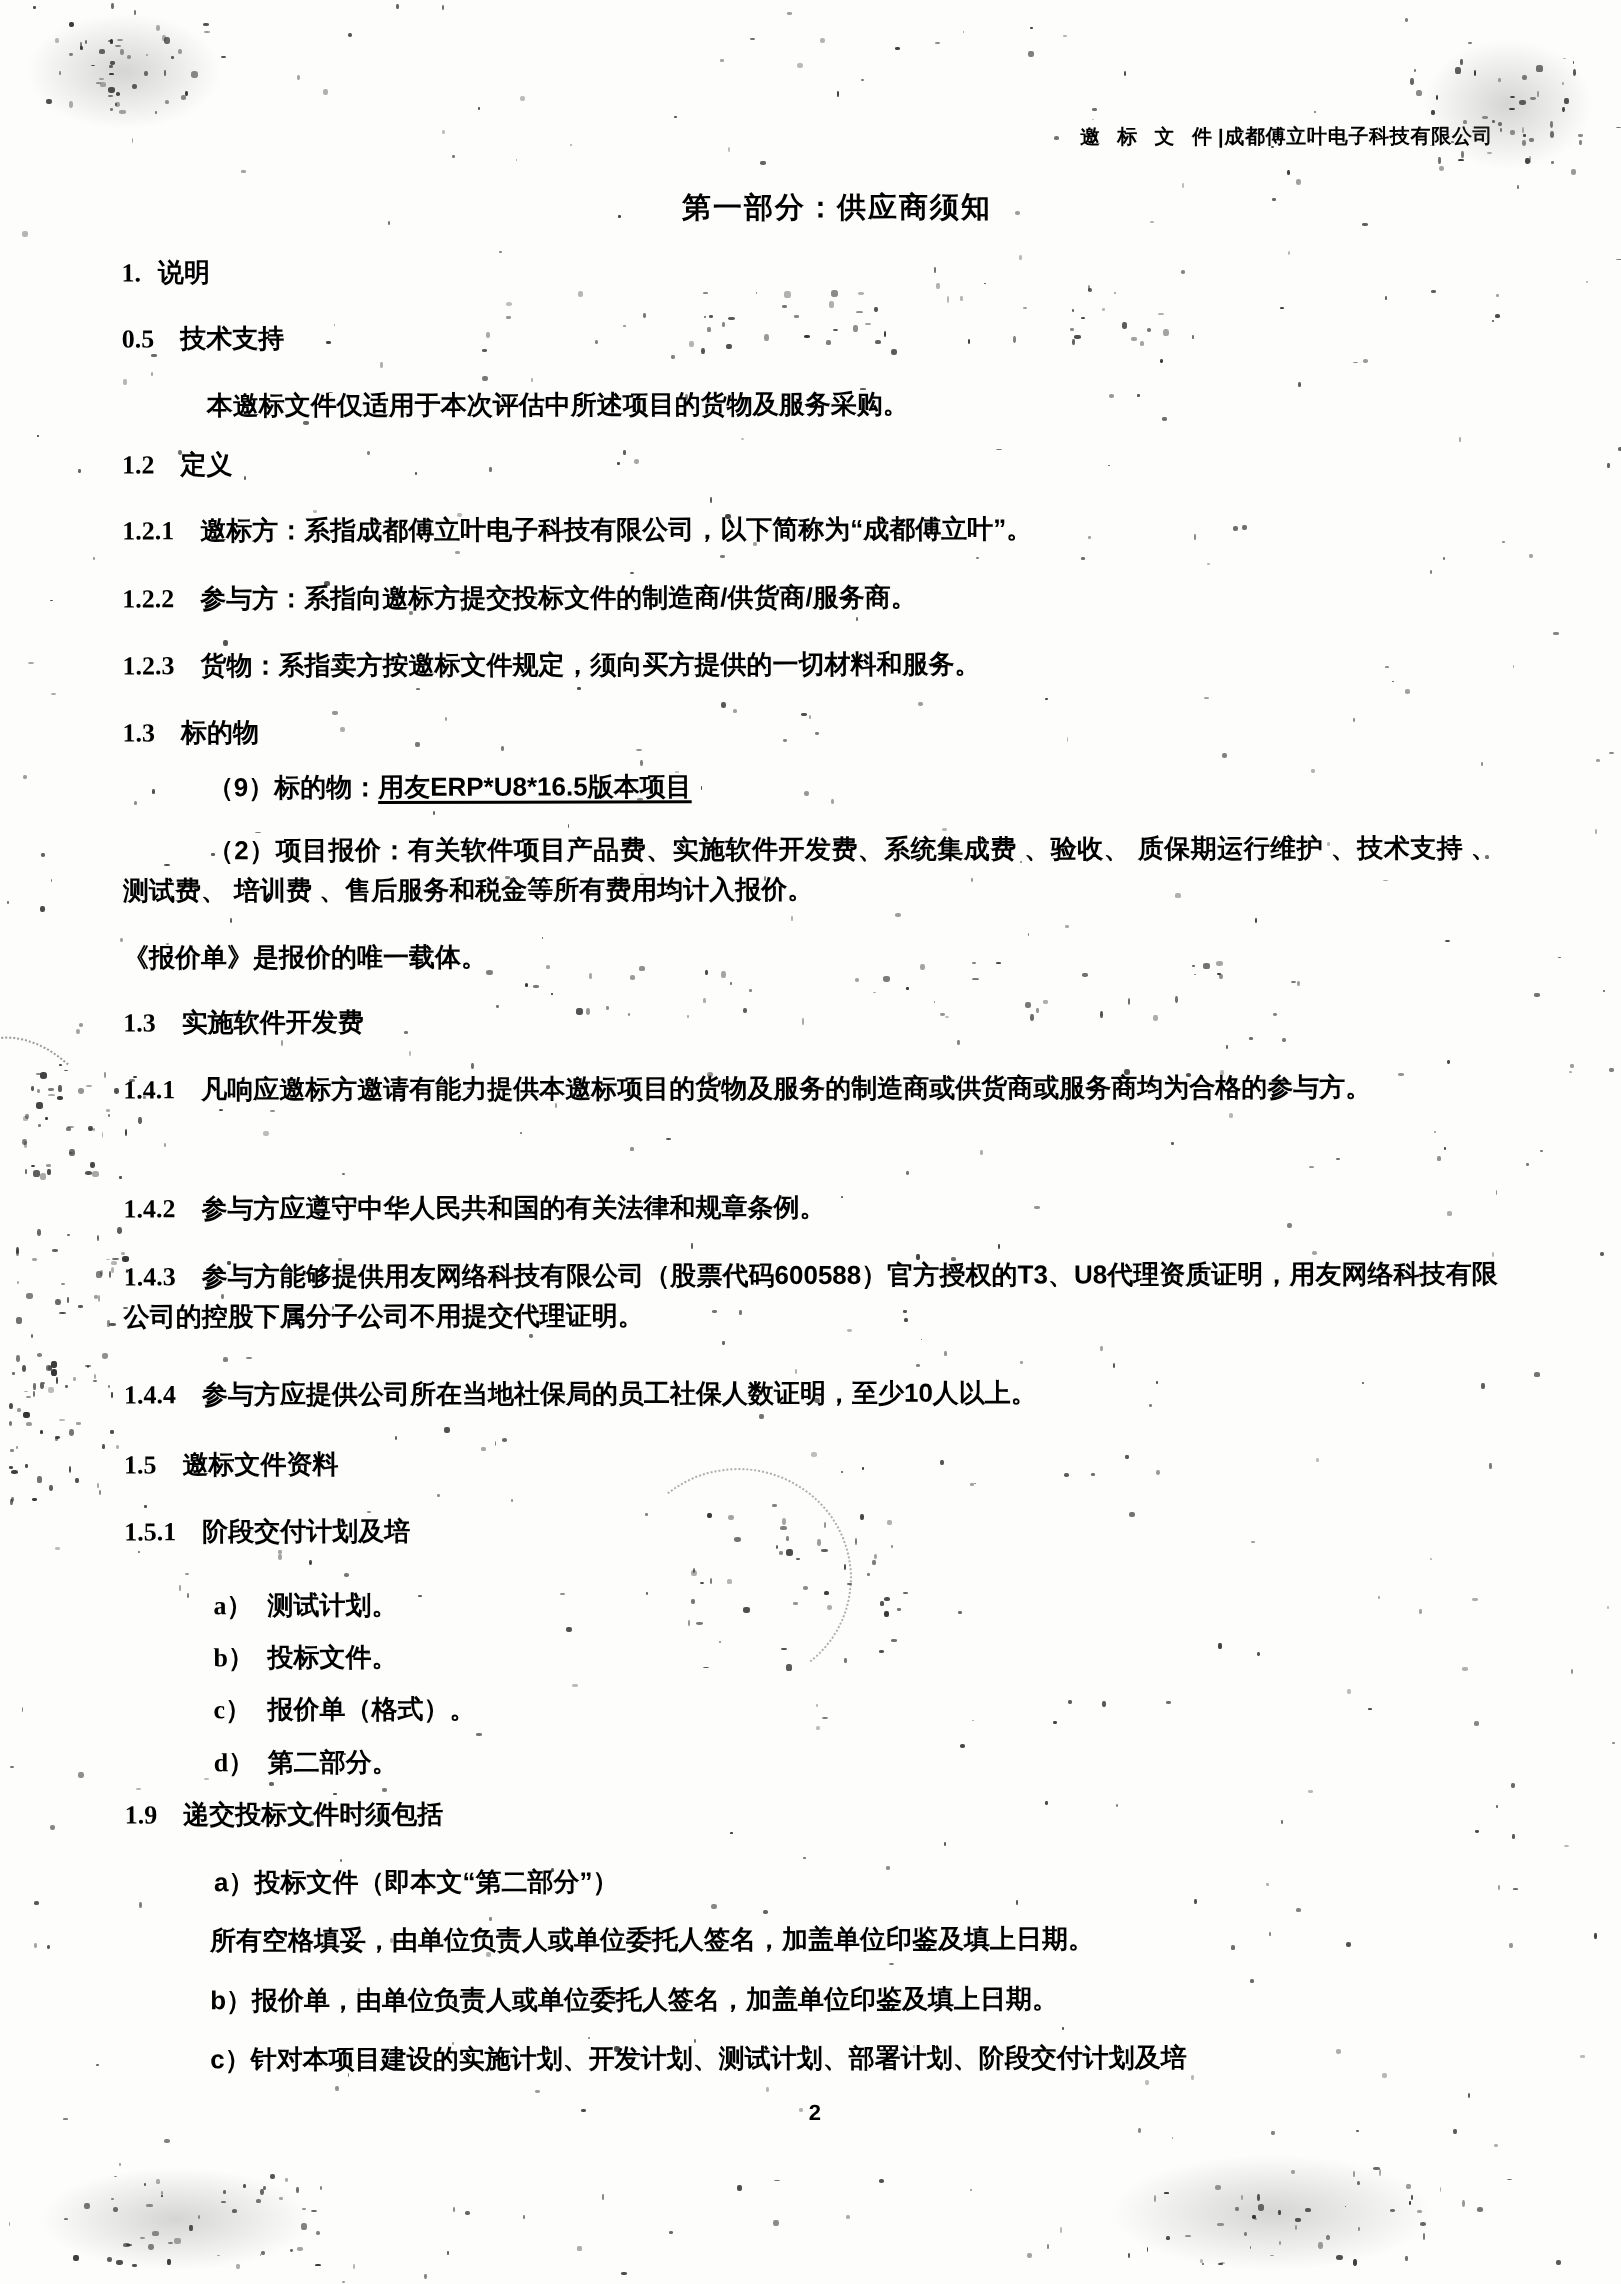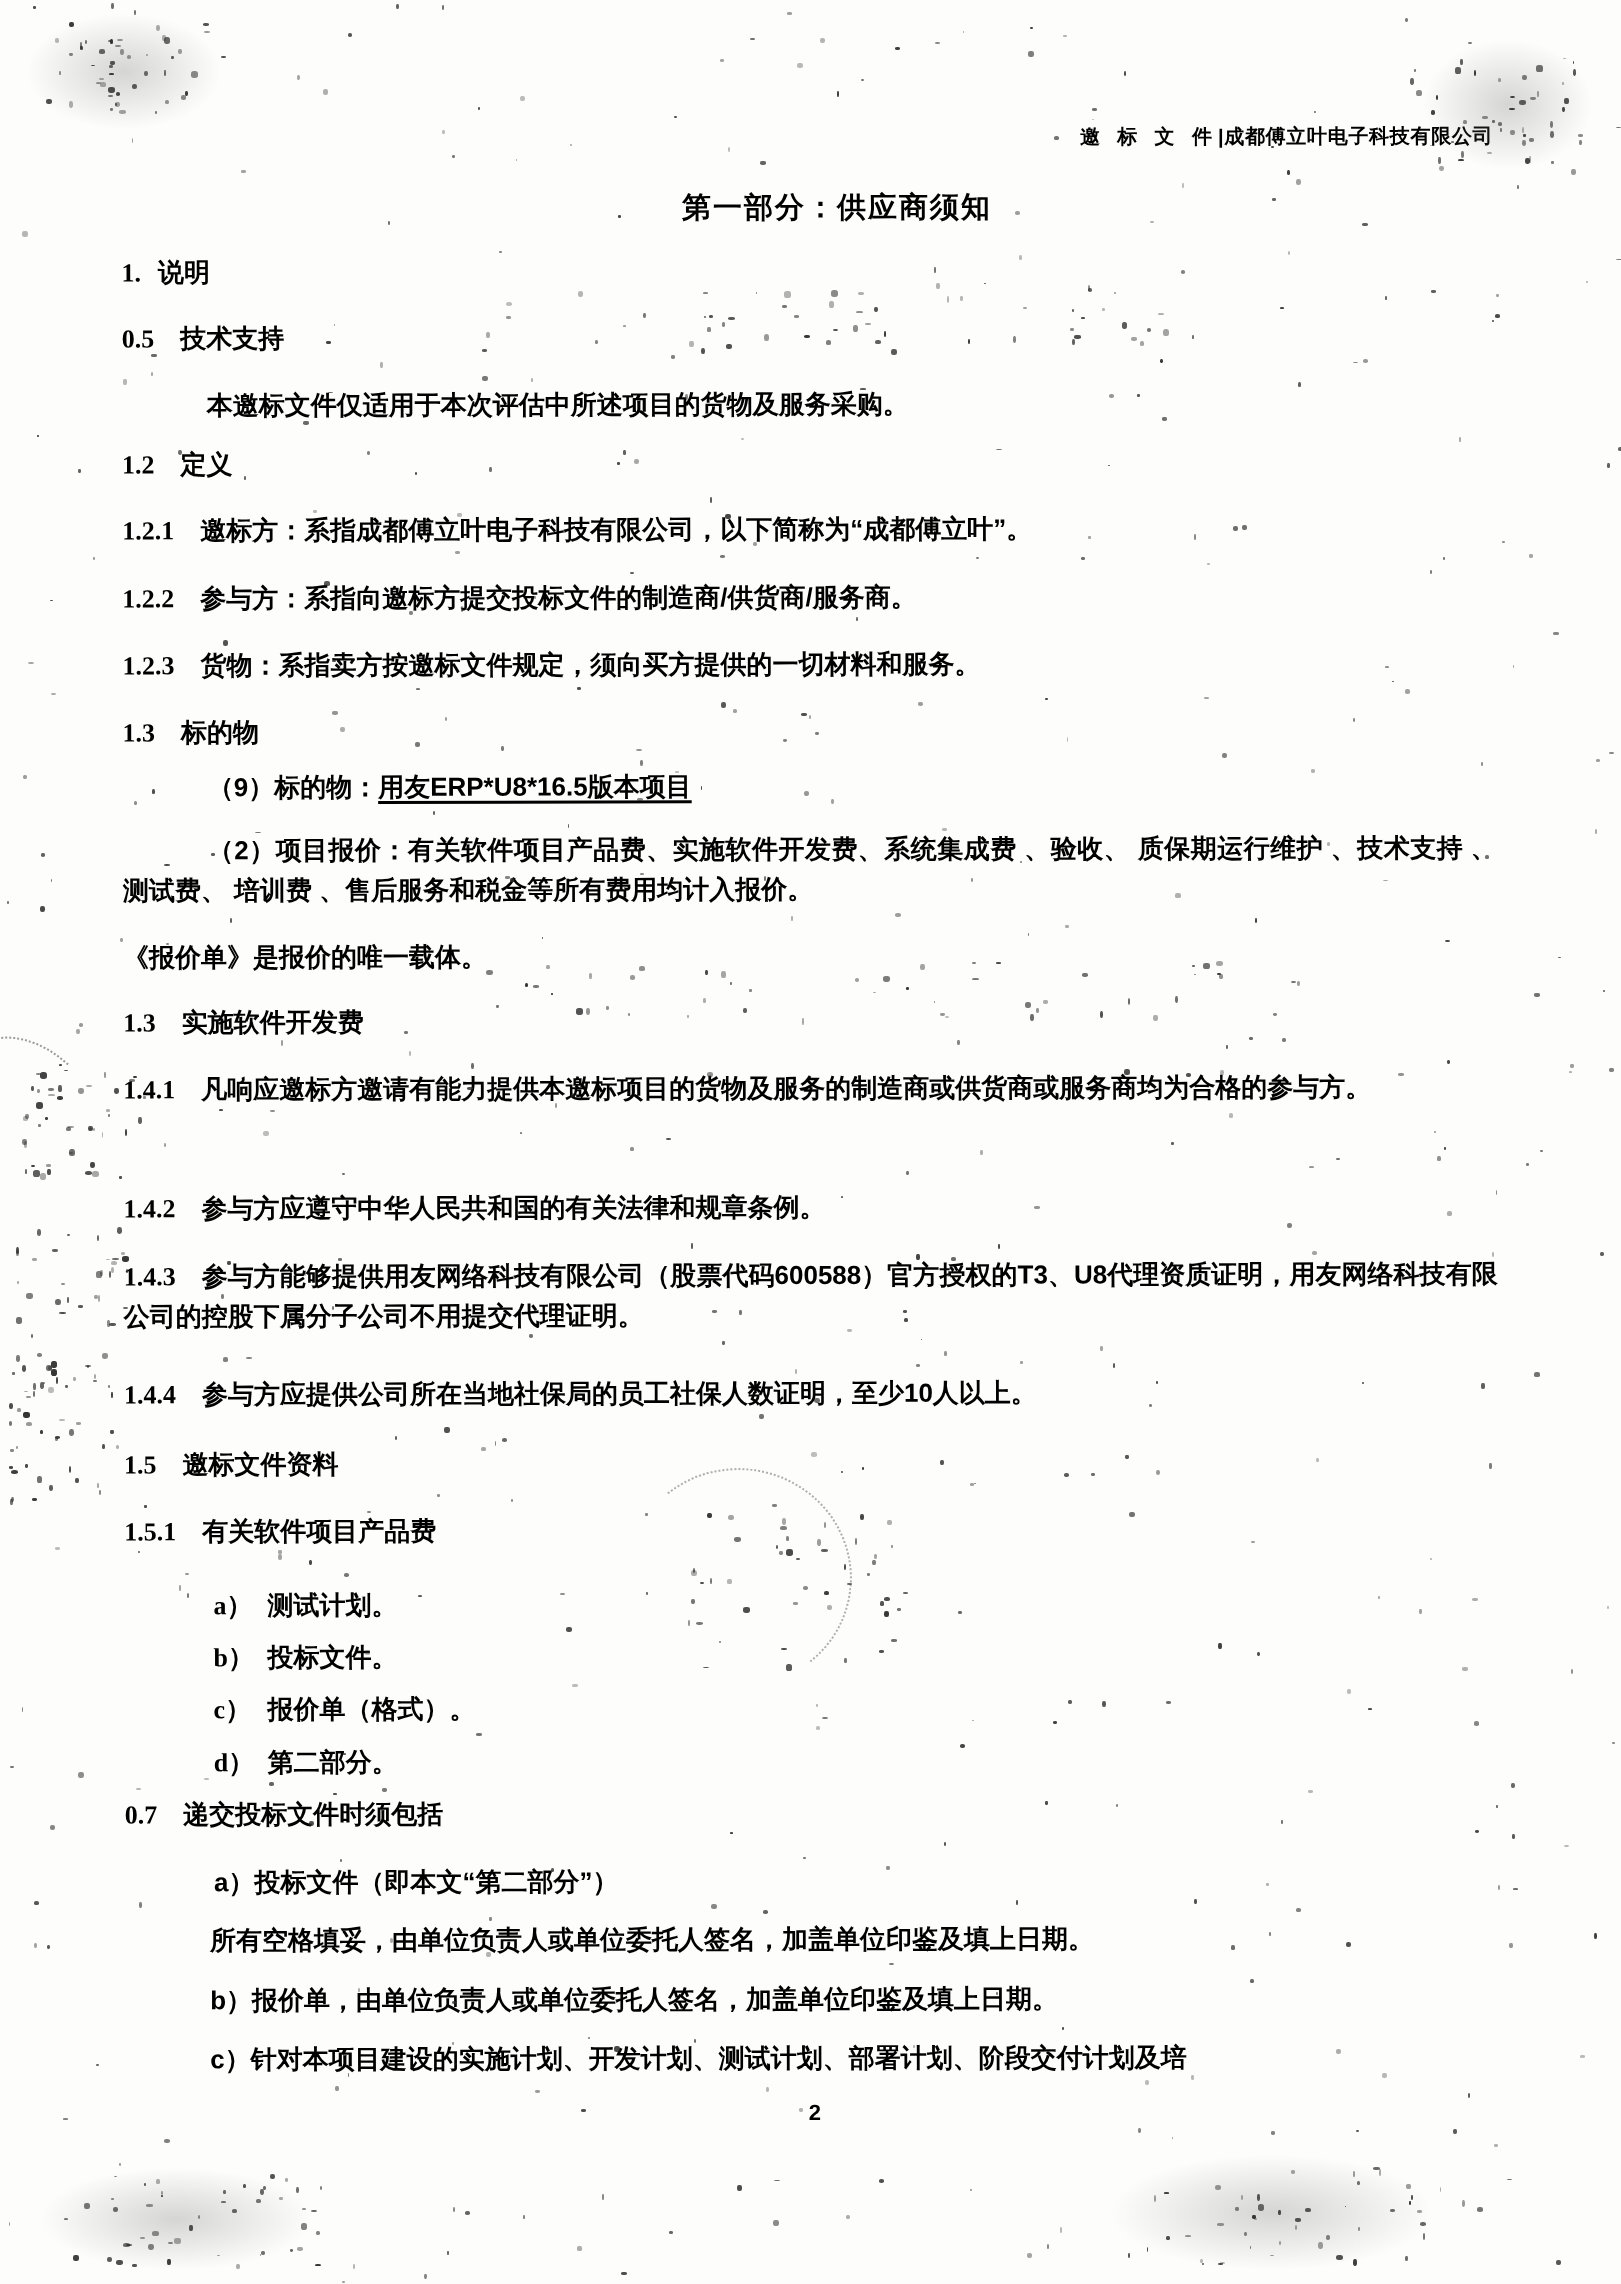--- a/index.html
+++ b/index.html
@@ -1167,38 +1167,38 @@
 
     <div class="block" style="top:1380px;">
       <span class="h-num">1.4.4</span><span class="gap-md"></span><span>参与方应提供公司所在当地社保局的员工社保人数证明，至少10人以上。</span>
     </div>
 
     <div class="block" style="top:1450px;">
       <span class="h-num">1.5</span><span class="gap-md"></span><span>邀标文件资料</span>
     </div>
 
     <div class="block" style="top:1517px;">
-      <span class="h-num">1.5.1</span><span class="gap-md"></span><span>有关软件项目产品费</span>
+      <span class="h-num">1.5.1</span><span class="gap-md"></span><span>阶段交付计划及培</span>
     </div>
 
     <div class="listitem" style="top:1587px;">
       <span class="mk">a）</span><span>测试计划。</span>
     </div>
     <div class="listitem" style="top:1639px;">
       <span class="mk">b）</span><span>投标文件。</span>
     </div>
     <div class="listitem" style="top:1691px;">
       <span class="mk">c）</span><span>报价单（格式）。</span>
     </div>
     <div class="listitem" style="top:1744px;">
       <span class="mk">d）</span><span>第二部分。</span>
     </div>
 
     <div class="block" style="top:1800px;">
-      <span class="h-num">0.7</span><span class="gap-md"></span><span>递交投标文件时须包括</span>
+      <span class="h-num">1.9</span><span class="gap-md"></span><span>递交投标文件时须包括</span>
     </div>
 
     <div class="block" style="top:1868px; left:210px;">a）投标文件（即本文“第二部分”）</div>
 
     <div class="block" style="top:1926px; left:206px;">所有空格填妥，由单位负责人或单位委托人签名，加盖单位印鉴及填上日期。</div>
 
     <div class="block" style="top:1986px; left:206px;">b）报价单，由单位负责人或单位委托人签名，加盖单位印鉴及填上日期。</div>
 
     <div class="block" style="top:2045px; left:206px;">c）针对本项目建设的实施计划、开发计划、测试计划、部署计划、阶段交付计划及培</div>
 

